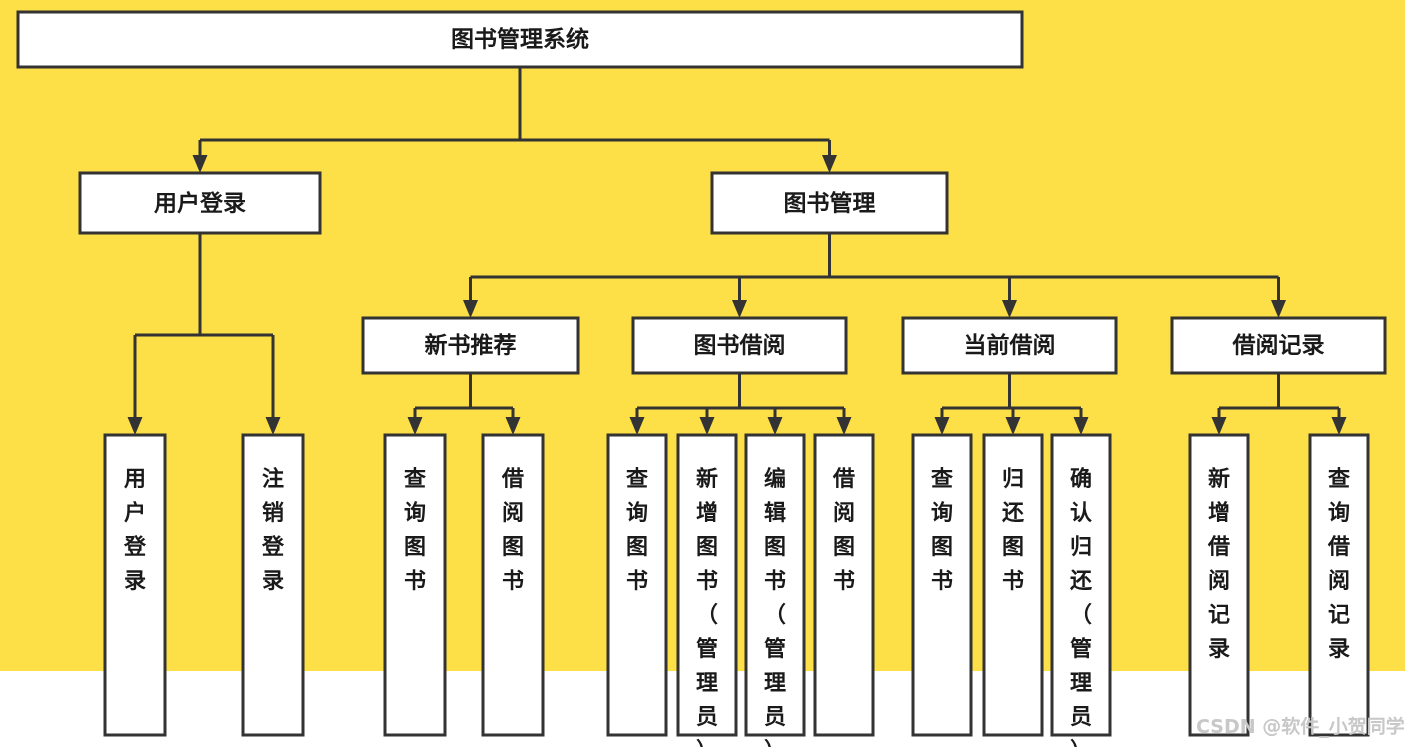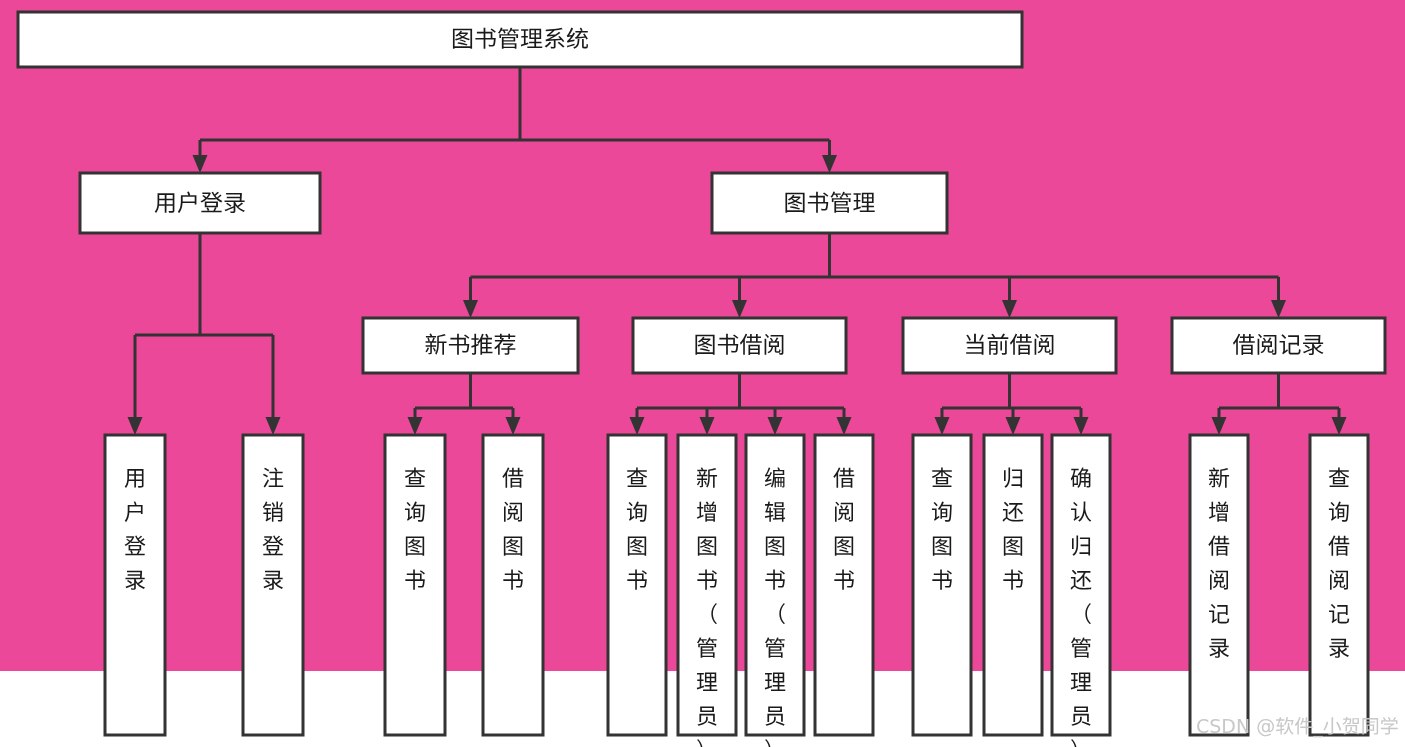--- a/index.html
+++ b/index.html
@@ -11,21 +11,22 @@
   body {
     width: 1405px;
     height: 747px;
     overflow: hidden;
     font-family: "DejaVu Sans", "Liberation Sans", sans-serif;
   }
   #diagram-root {
     position: relative;
     width: 1405px;
     height: 671px;
-    background: #ec4899;
+    background: #fde047;
+    font-weight: bold;
   }
   svg#diagram-svg {
     display: block;
     width: 1405px;
     height: 747px;
   }
   .node-box {
     fill: #ffffff;
     stroke: #333333;
     stroke-width: 3;

